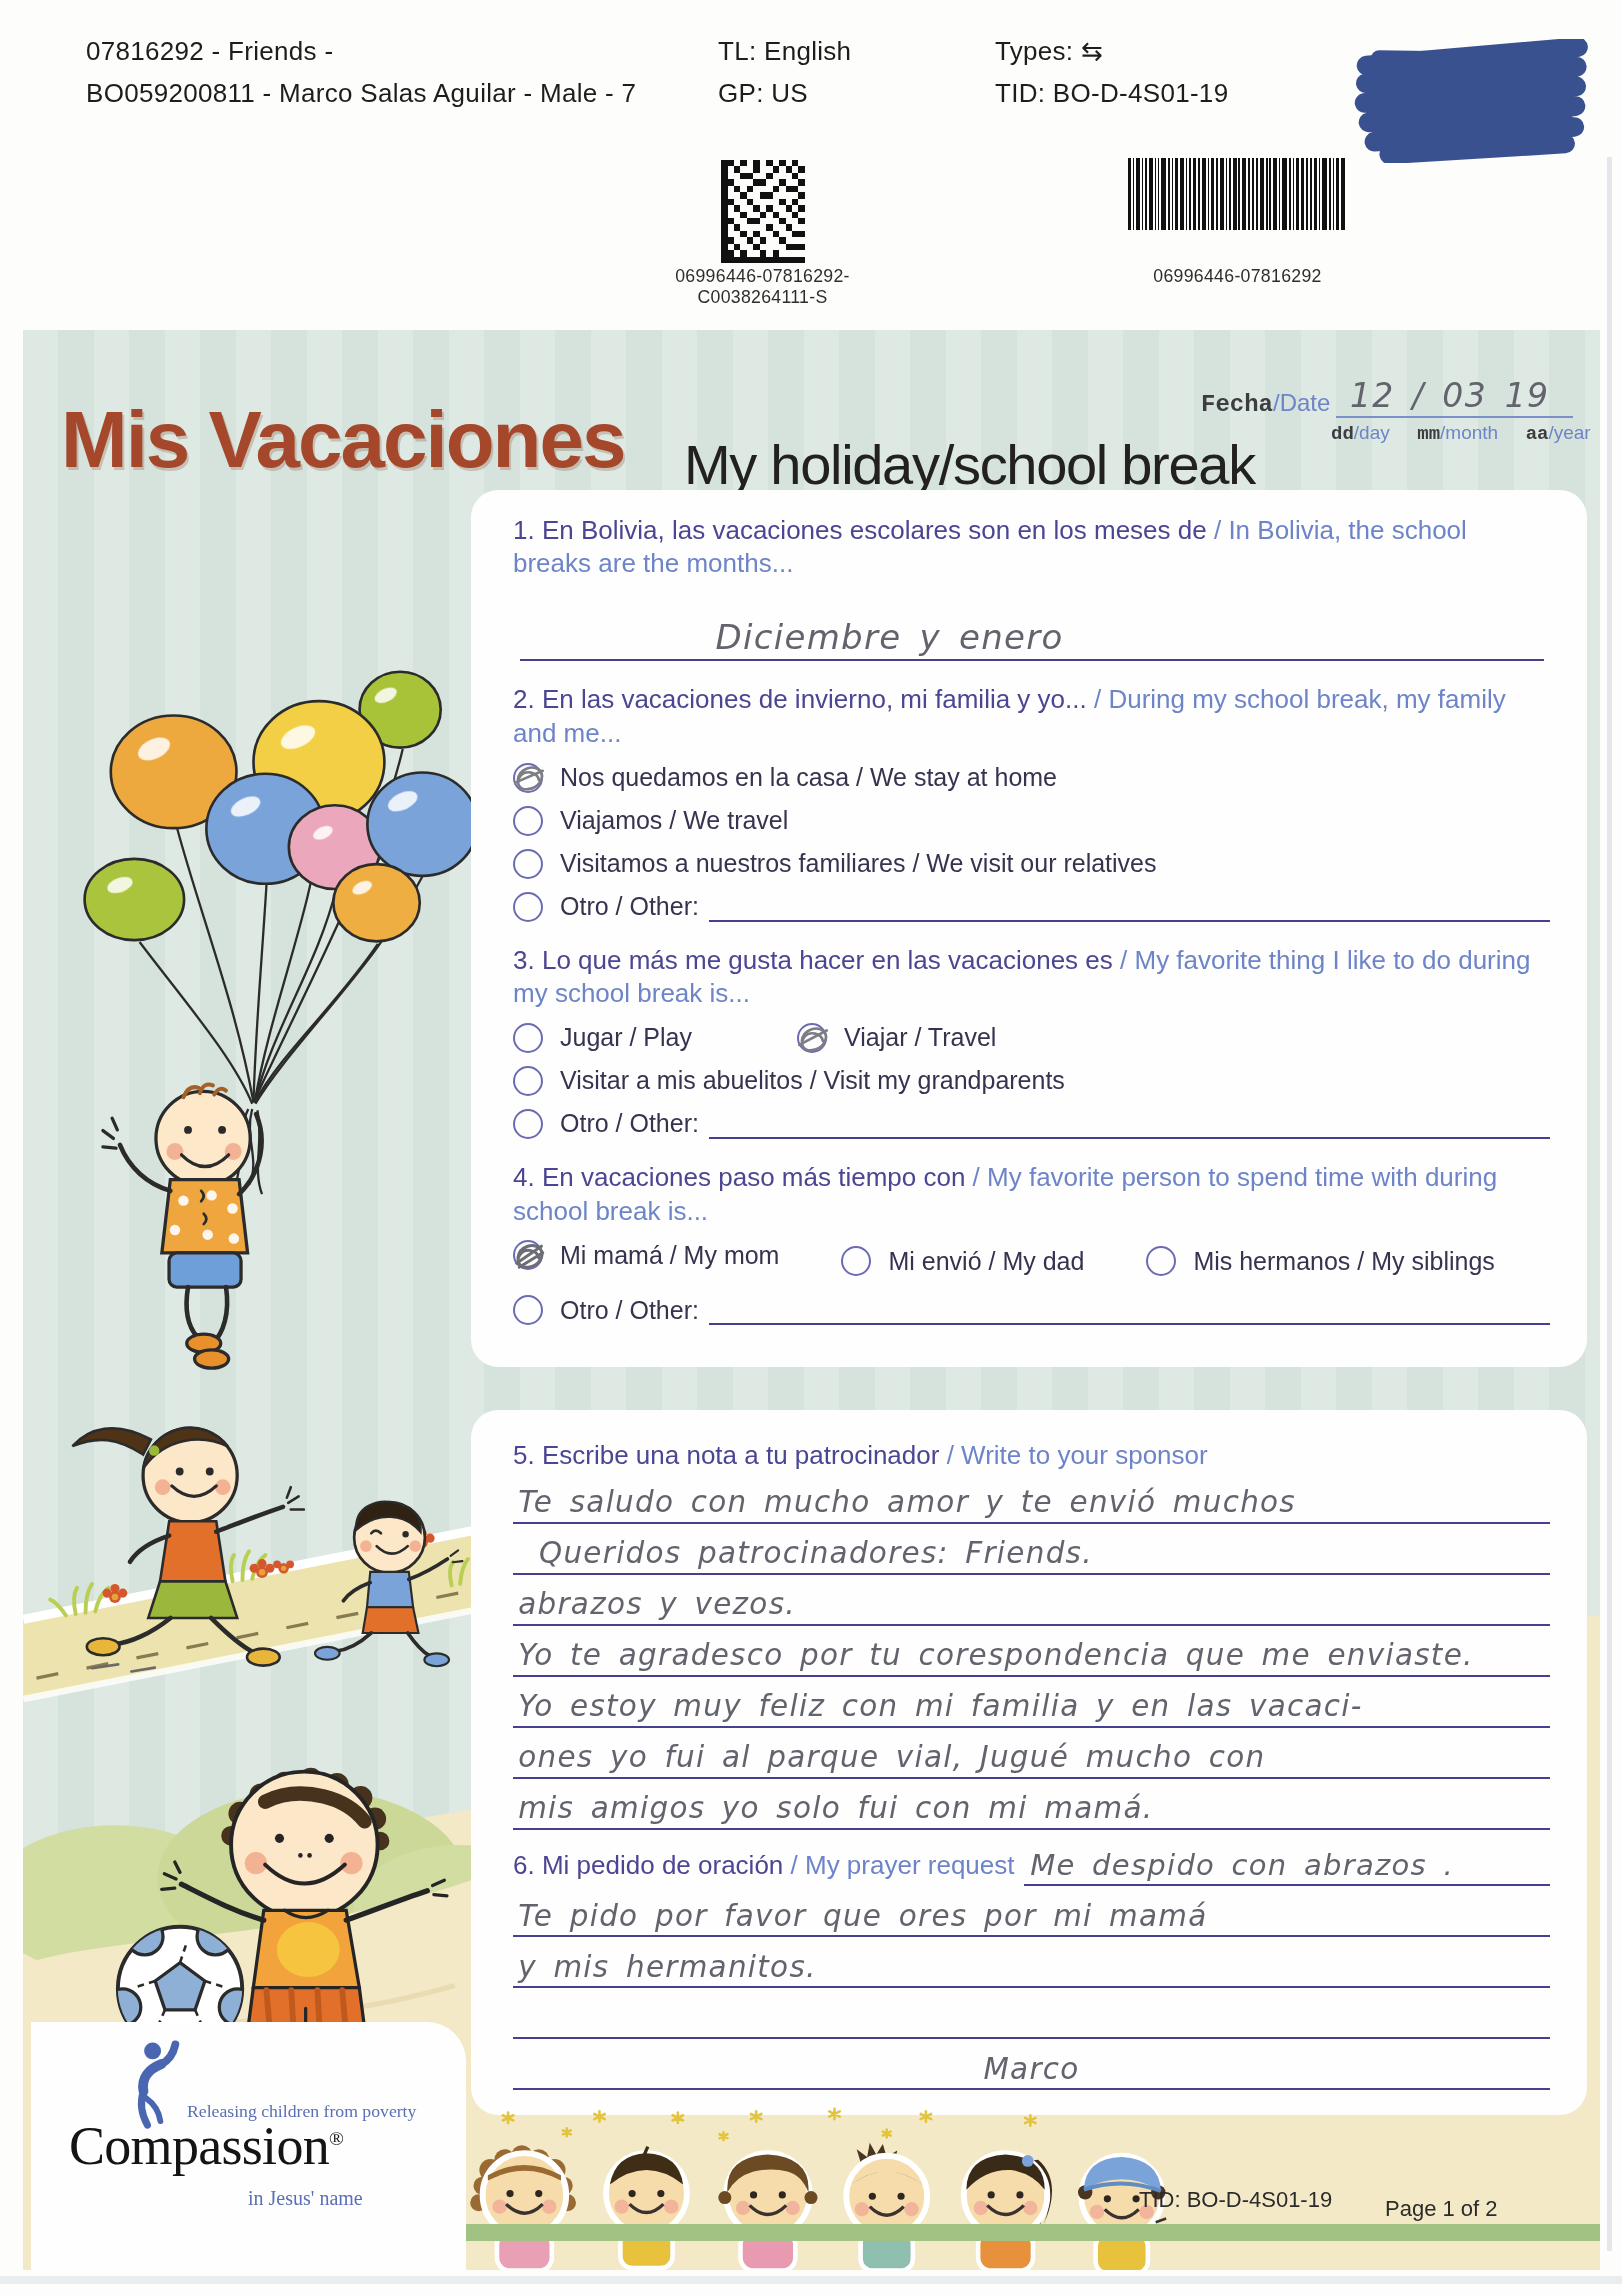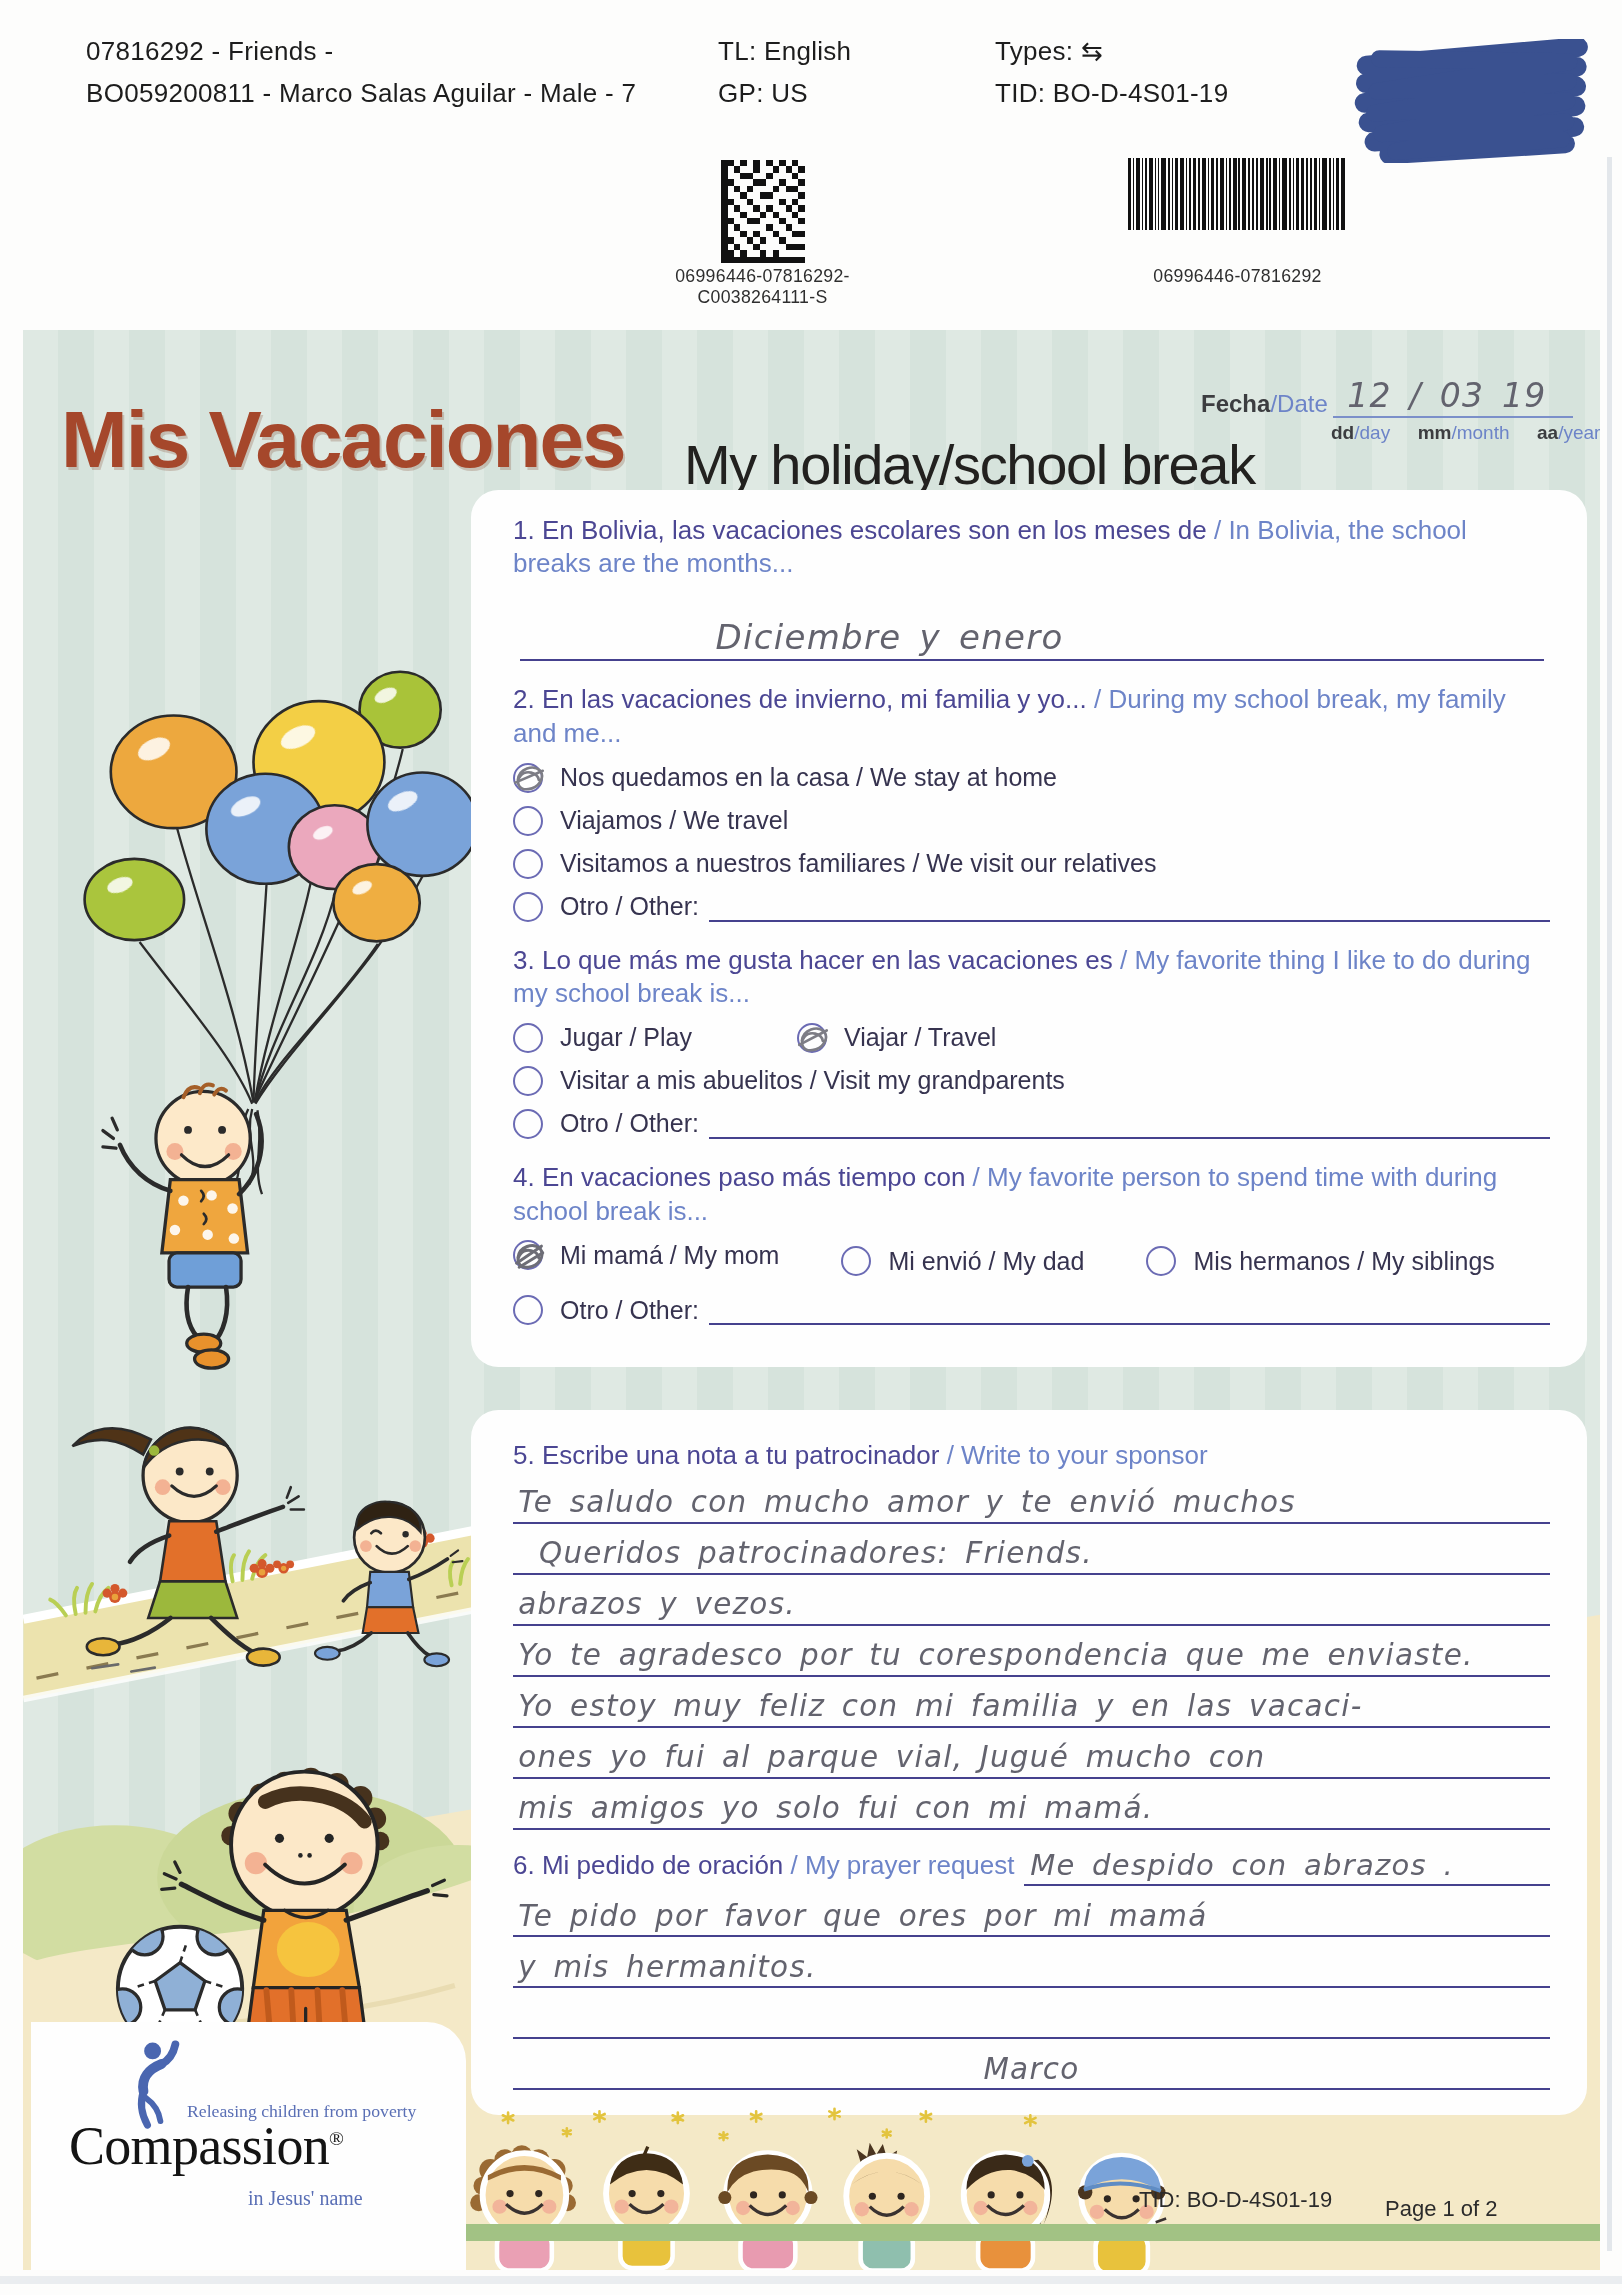--- a/index.html
+++ b/index.html
@@ -24,21 +24,21 @@
   .sand { position:absolute; left:0; top:1243px; width:100%; height:697px; background:#f4e9c7;
           clip-path:polygon(0 45%, 100% 6%, 100% 100%, 0 100%); }
 
   .title-es { position:absolute; left:38px; top:64px; font-size:80px; font-weight:bold; letter-spacing:-2px;
               color:#a5472b; text-shadow:2px 2.6px 0 rgba(112,44,20,.22); }
   .title-en { position:absolute; left:661px; top:102px; font-size:56px; color:#22211f; letter-spacing:-1.3px; }
 
   .dateblk { position:absolute; left:1178px; top:46px; width:372px; }
   .daterow1 { display:flex; align-items:flex-end; }
   .dlab { font-size:24px; white-space:nowrap; }
-  .dk { color:#3c3d40; font-weight:bold; }
+  .dk { color:#3c3d40; font-weight:bold;font-family:Liberation Mono, monospace; }
   .bl { color:#6d84c8; }
   .datefield { flex:1; border-bottom:2.6px solid #7b8fc9; margin-left:5.2px; height:42px; position:relative; }
   .dval { position:absolute; left:14.4px; bottom:1.3px; font-size:33px; letter-spacing:5.2px; }
   .daterow2 { display:flex; gap:27.5px; padding-left:130px; margin-top:3.9px; font-size:19px; font-weight:bold; }
   .daterow2 .bl { font-weight:normal; }
 
   
   .illu { position:absolute; }
   #illu-balloons { left:13px; top:216px; width:452px; height:851px; }
   #illu-running  { left:0;    top:982px; width:465px; height:523px; }

